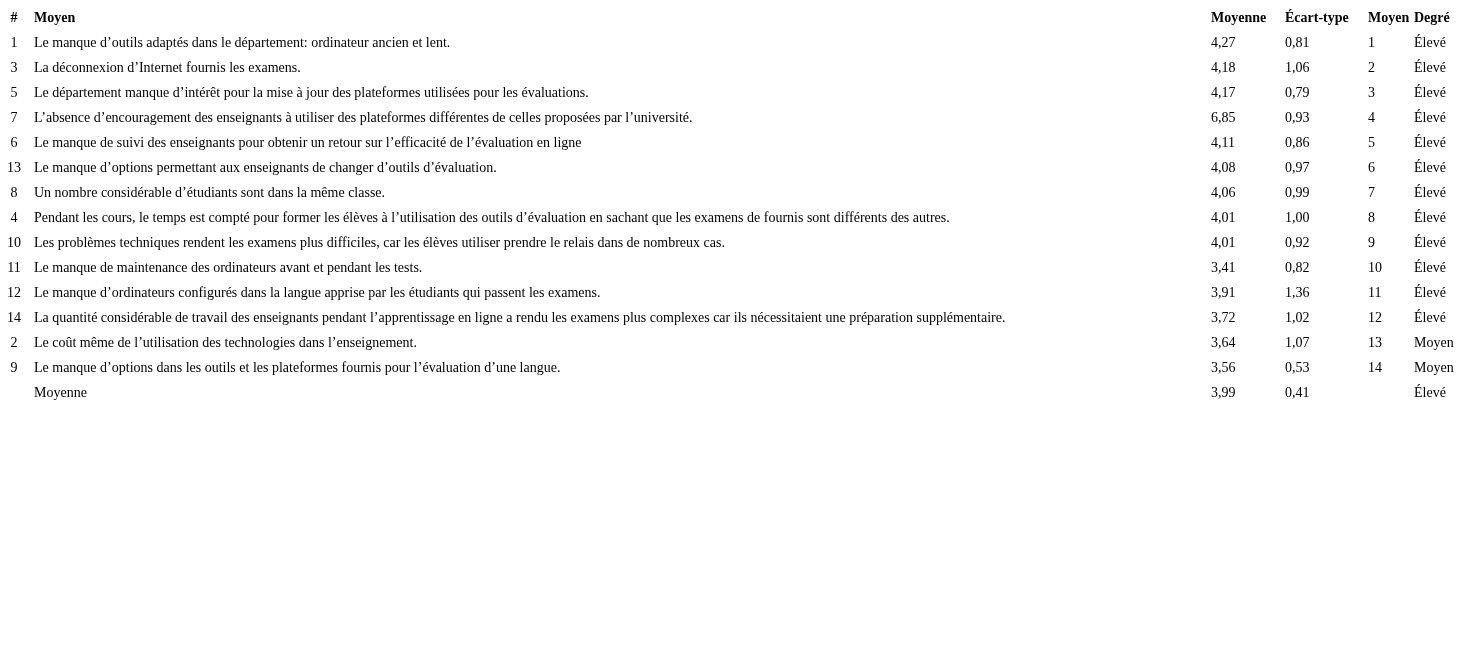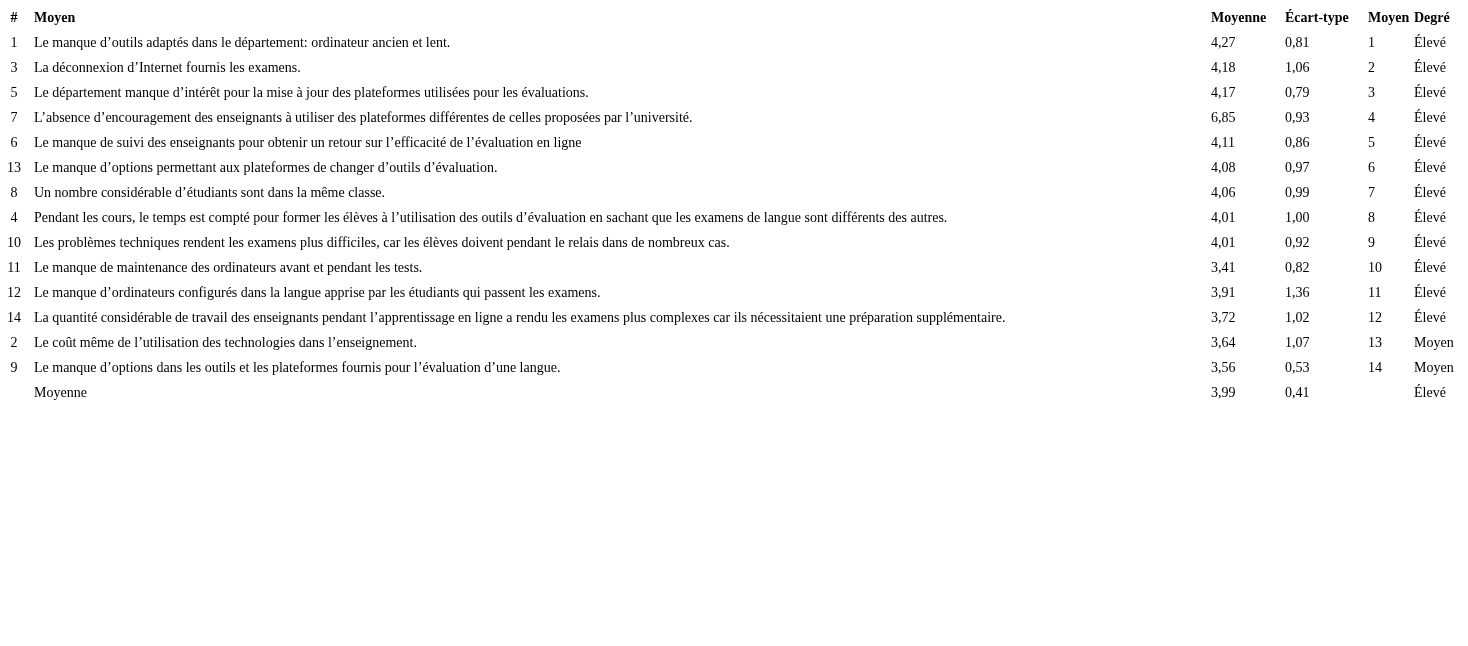--- a/index.html
+++ b/index.html
@@ -100,45 +100,45 @@
       <tr>
     <td class="c-num">6</td>
     <td class="c-item">Le manque de suivi des enseignants pour obtenir un retour sur l’efficacité de l’évaluation en ligne</td>
     <td class="c-val">4,11</td>
     <td class="c-val">0,86</td>
     <td class="c-val">5</td>
     <td class="c-val">Élevé</td>
   </tr>
       <tr>
     <td class="c-num">13</td>
-    <td class="c-item">Le manque d’options permettant aux plateformes de changer d’outils d’évaluation.</td>
+    <td class="c-item">Le manque d’options permettant aux enseignants de changer d’outils d’évaluation.</td>
     <td class="c-val">4,08</td>
     <td class="c-val">0,97</td>
     <td class="c-val">6</td>
     <td class="c-val">Élevé</td>
   </tr>
       <tr>
     <td class="c-num">8</td>
     <td class="c-item">Un nombre considérable d’étudiants sont dans la même classe.</td>
     <td class="c-val">4,06</td>
     <td class="c-val">0,99</td>
     <td class="c-val">7</td>
     <td class="c-val">Élevé</td>
   </tr>
       <tr>
     <td class="c-num">4</td>
-    <td class="c-item">Pendant les cours, le temps est compté pour former les élèves à l’utilisation des outils d’évaluation en sachant que les examens de langue sont différents des autres.</td>
+    <td class="c-item">Pendant les cours, le temps est compté pour former les élèves à l’utilisation des outils d’évaluation en sachant que les examens de fournis sont différents des autres.</td>
     <td class="c-val">4,01</td>
     <td class="c-val">1,00</td>
     <td class="c-val">8</td>
     <td class="c-val">Élevé</td>
   </tr>
       <tr>
     <td class="c-num">10</td>
-    <td class="c-item">Les problèmes techniques rendent les examens plus difficiles, car les élèves doivent pendant le relais dans de nombreux cas.</td>
+    <td class="c-item">Les problèmes techniques rendent les examens plus difficiles, car les élèves utiliser prendre le relais dans de nombreux cas.</td>
     <td class="c-val">4,01</td>
     <td class="c-val">0,92</td>
     <td class="c-val">9</td>
     <td class="c-val">Élevé</td>
   </tr>
       <tr>
     <td class="c-num">11</td>
     <td class="c-item">Le manque de maintenance des ordinateurs avant et pendant les tests.</td>
     <td class="c-val">3,41</td>
     <td class="c-val">0,82</td>

